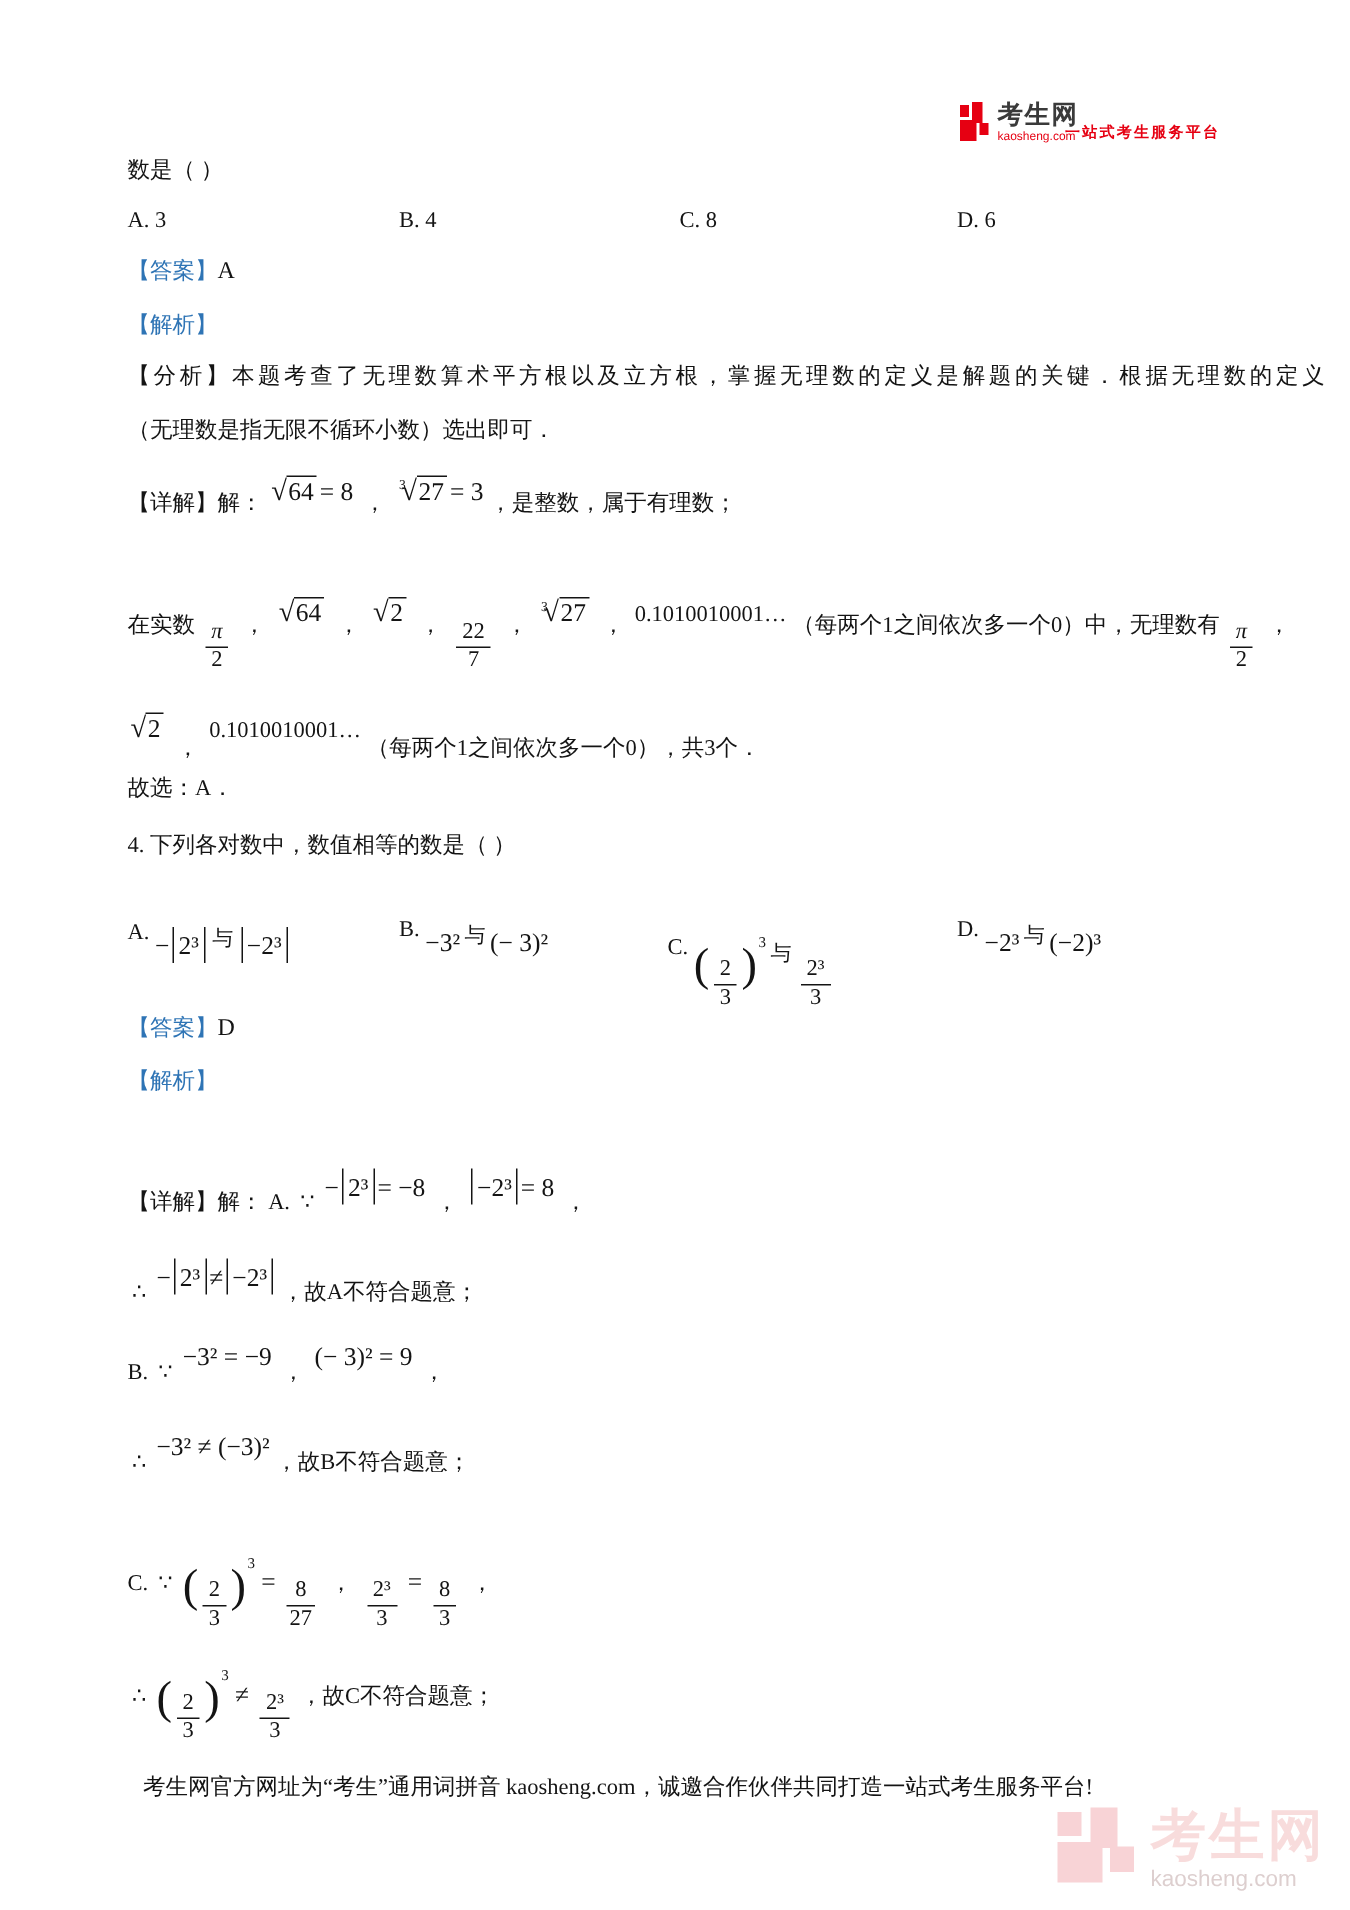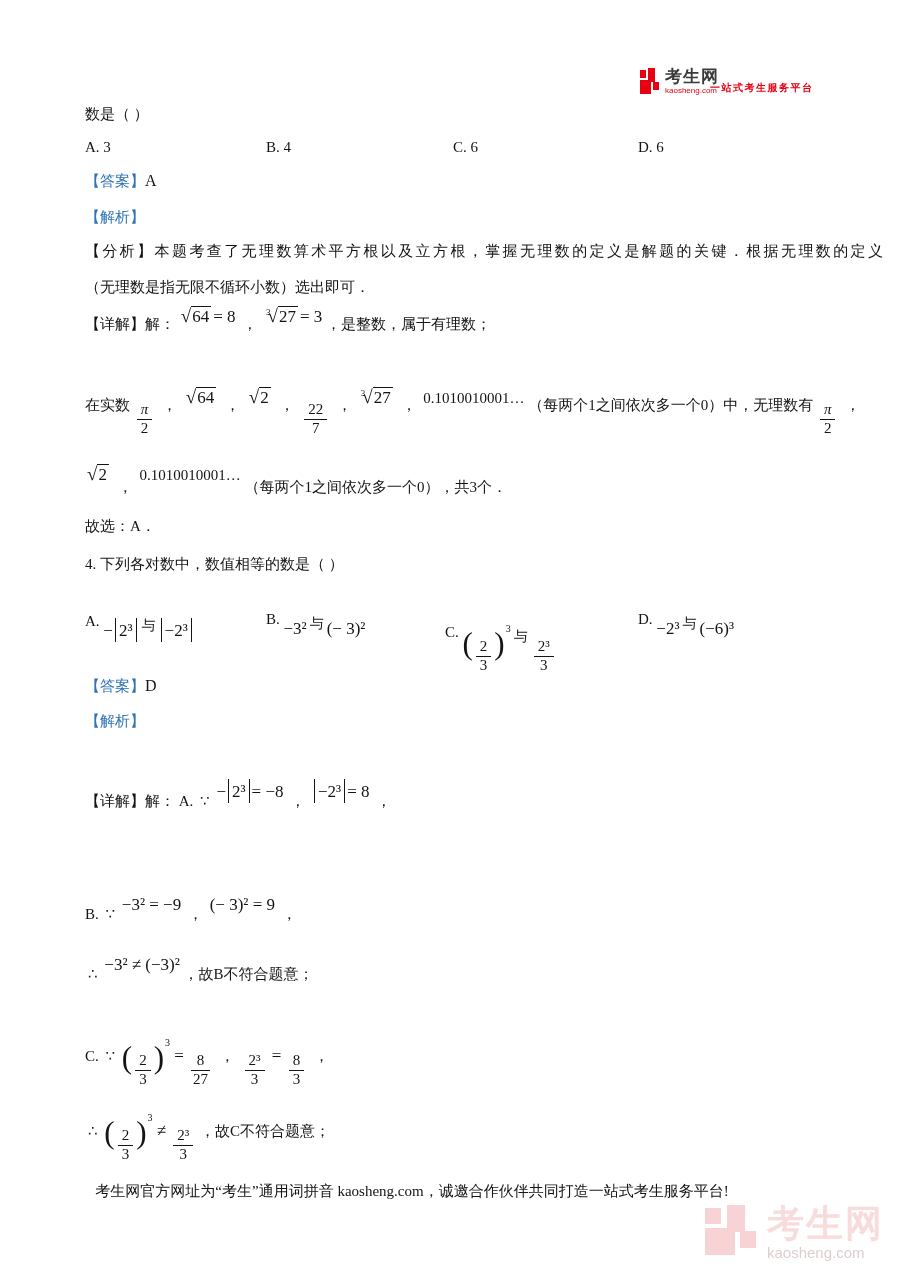--- a/index.html
+++ b/index.html
@@ -10,21 +10,21 @@
   .ls{letter-spacing:2.4px;}
   .math{font-family:"Liberation Serif","DejaVu Serif",serif;font-size:17px;}
   .it{font-style:italic;}
   
   .up7{position:relative;top:-7px;display:inline-block;}
   .up12{position:relative;top:-12px;display:inline-block;}
   .upf{position:relative;top:-9px;display:inline-block;}
   .up10{position:relative;top:10px;display:inline-block;}
   .sep{margin:0 3px;}
   
-  .sqrt{display:inline-block;margin:0 2px;}
+  .sqrt{display:inline-block;margin:12px 2px;}
   .sqrt .rsym{font-size:1.12em;}
   .sqrt .rad{border-top:1.2px solid #141414;padding:0 2px 0 1px;}
   .ridx{font-size:9px;position:relative;top:-7px;margin-right:-3px;}
   
   .frac{display:inline-flex;flex-direction:column;text-align:center;vertical-align:-4px;
         line-height:1.15;margin:0 3px;font-size:15px;}
   .frac .fn{border-bottom:1.2px solid #141414;padding:0 4px 1px;}
   .frac .fd{padding:0 2px;}
   
   .abs{display:inline-block;border-left:1.4px solid #141414;border-right:1.4px solid #141414;
@@ -81,21 +81,21 @@
       <div class="logo-domain">kaosheng.com</div>
     </span>
   </div>
   <div class="tagline">一站式考生服务平台</div>
 
   <div class="row" style="top:103px">数是（      ）</div>
 
   <div class="row" style="top:136px;right:0">
     <span class="opt" style="left:0">A. 3</span>
     <span class="opt" style="left:181px">B. 4</span>
-    <span class="opt" style="left:368px">C. 6</span>
+    <span class="opt" style="left:368px">C. 8</span>
     <span class="opt" style="left:553px">D. 6</span>
   </div>
 
   <div class="row" style="top:170px">
     <span class="blue">【答案】</span><span style="font-size:16px">A</span>
   </div>
 
   <div class="row" style="top:206px">
     <span class="blue">【解析】</span>
   </div>
@@ -165,21 +165,21 @@
       <span class="up10 math"><span class="pgrp"><span class="bigp">(</span><span class="frac">
               <span class="fn">2</span>
               <span class="fd">3</span>
             </span><span class="bigp">)</span><span class="pexp">3</span></span><span class="yu">与</span><span class="frac">
             <span class="fn">2³</span>
             <span class="fd">3</span>
           </span></span>
     </span>
     <span class="opt" style="left:553px">
       <span>D.</span>
-      <span class="up10 math"><span>−2³</span><span class="yu">与</span><span>(−6)³</span></span>
+      <span class="up10 math"><span>−2³</span><span class="yu">与</span><span>(−2)³</span></span>
     </span>
   </div>
 
   <div class="row" style="top:675px">
     <span class="blue">【答案】</span><span style="font-size:16px">D</span>
   </div>
 
   <div class="row" style="top:710px">
     <span class="blue">【解析】</span>
   </div>
@@ -188,20 +188,25 @@
   <div class="row" style="top:788px">
     <span>【详解】</span><span>解：</span>
     <span>A.</span>
     <span class="sep">∵</span>
     <span class="upf math"><span>−</span><span class="abs">2³</span><span>= −8</span></span>
     <span class="sep">，</span>
     <span class="upf math"><span class="abs">−2³</span><span>= 8</span></span>
     <span class="sep">，</span>
   </div>
 
+  <div class="row" style="top:848px">
+    <span class="sep">∴</span>
+    <span class="upf math"><span>−</span><span class="abs">2³</span><span>≠</span><span class="abs">−2³</span></span>
+    <span>，故A不符合题意；</span>
+  </div>
 
   <div class="row" style="top:903px">
     <span>B.</span>
     <span class="sep">∵</span>
     <span class="upf math">−3² = −9</span>
     <span class="sep">，</span>
     <span class="upf math">(− 3)² = 9</span>
     <span class="sep">，</span>
   </div>
 

